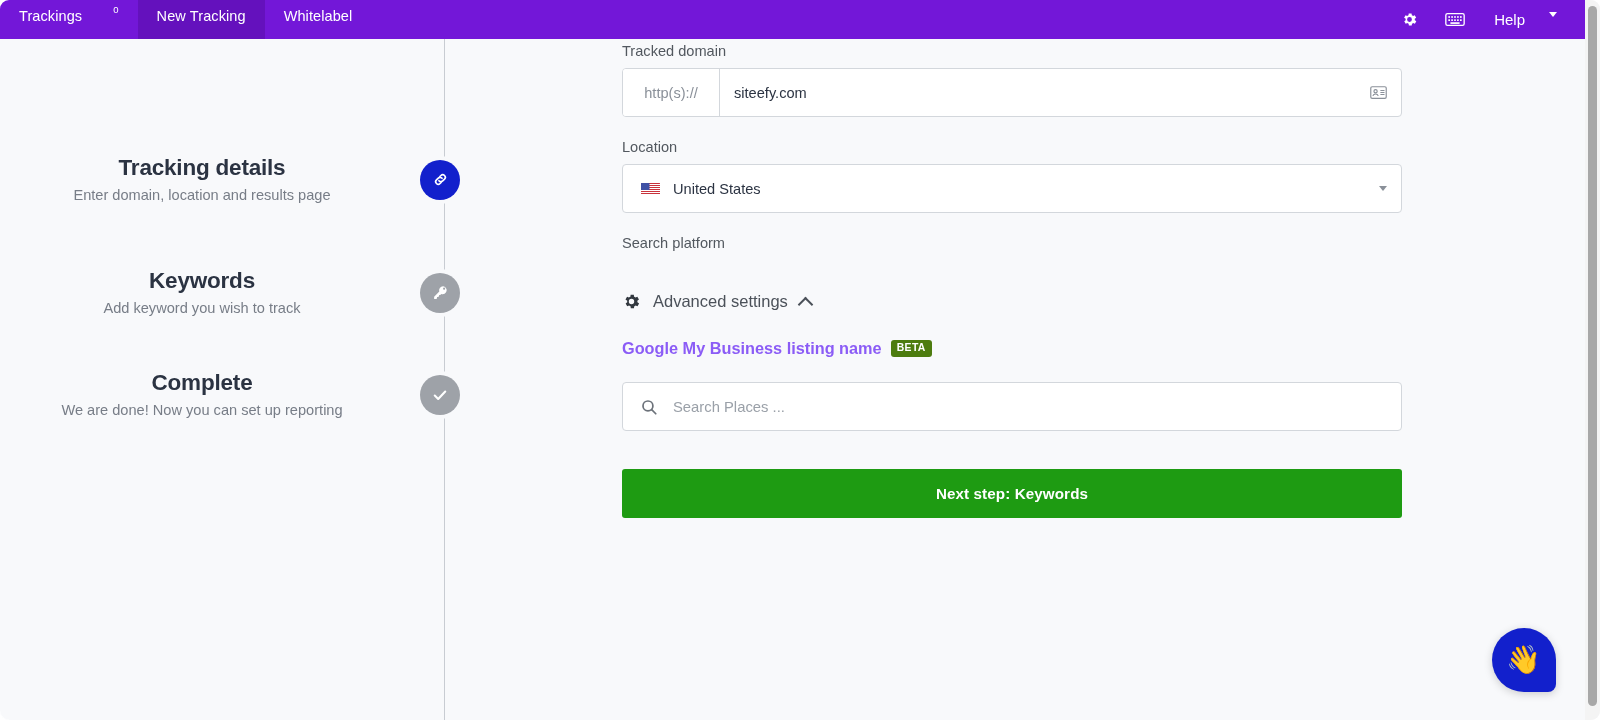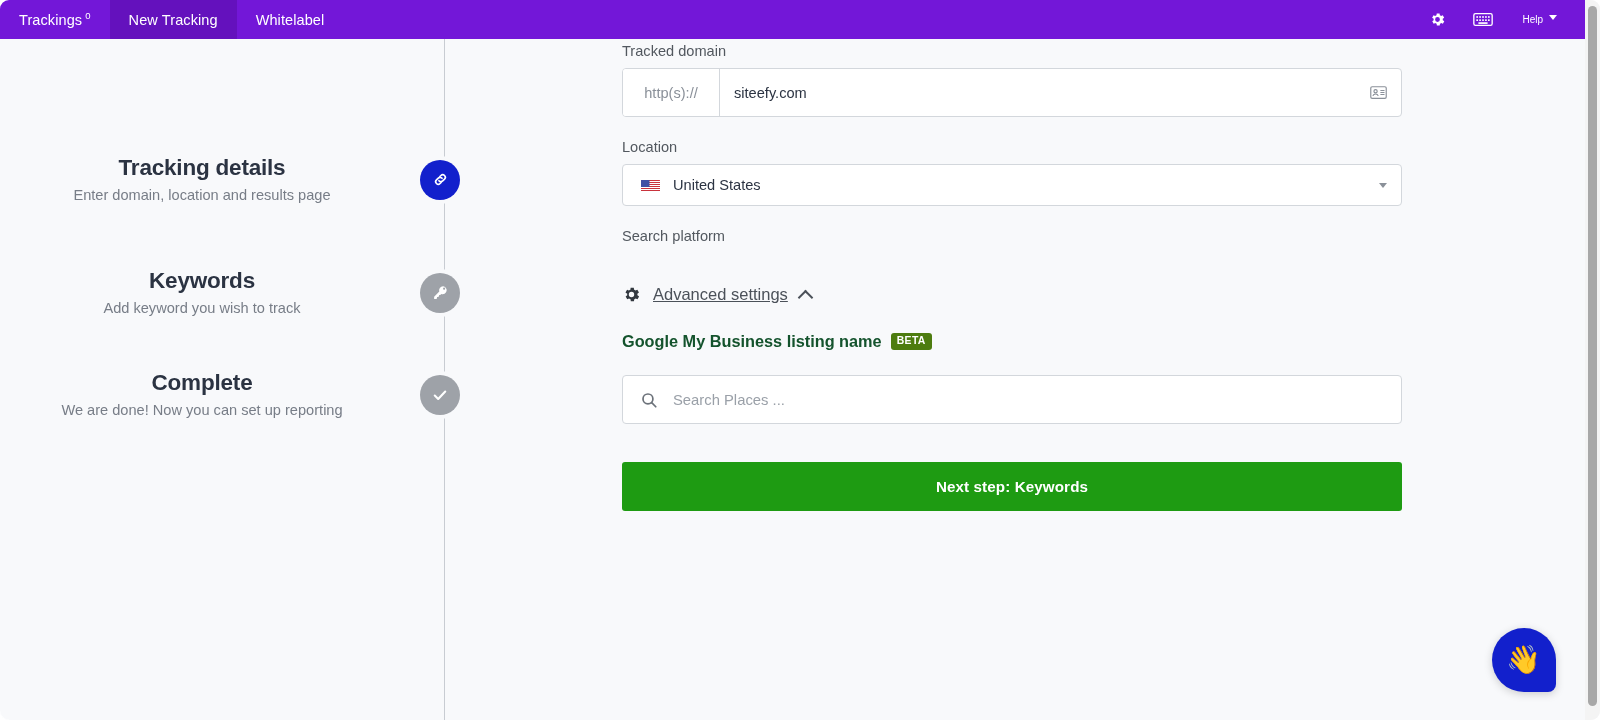--- a/index.html
+++ b/index.html
@@ -30,28 +30,29 @@
     width: 1585px;
     height: 39px;
     background: #7317d8;
     display: flex;
     align-items: stretch;
     z-index: 40;
   }
   .nav-left { display: flex; align-items: stretch; }
   .nav-tab {
     display: flex;
-    align-items: center;
-    padding: 0 19px;
+    align-items: flex-start;
+    padding: 8px 19px;
     color: #ffffff;
     font-size: 14.5px;
     letter-spacing: .1px;
     white-space: nowrap;
     cursor: pointer;
     position: relative;
+    gap: 28px;
   }
   .nav-tab.active { background: #6411bd; }
   .nav-tab .badge-count {
     font-size: 9.5px;
     vertical-align: super;
     margin-left: 3px;
     color: #ffffff;
     position: relative;
     top: -4px;
   }
@@ -67,23 +68,23 @@
     height: 39px;
     display: flex;
     align-items: center;
     justify-content: center;
     cursor: pointer;
     color: #ffffff;
   }
   .nav-help {
     display: flex;
     align-items: flex-start;
-    gap: 6px;
-    color: #ffffff;
-    font-size: 10px;
+    gap: 24px;
+    color: #ffffff;
+    font-size: 15px;
     padding: 0 6px 0 16px;
     cursor: pointer;
   }
   .caret-down {
     display: inline-block;
     width: 0; height: 0;
     border-left: 4.5px solid transparent;
     border-right: 4.5px solid transparent;
     border-top: 5px solid #ffffff;
     position: relative;
@@ -202,21 +203,21 @@
     width: 46px;
     display: flex;
     align-items: center;
     justify-content: center;
     color: #8a9099;
     flex: 0 0 auto;
     cursor: pointer;
   }
 
   .select-row {
-    height: 42px;
+    height: 49px;
     border: 1px solid #d3d7dc;
     border-radius: 4px;
     background: #ffffff;
     display: flex;
     align-items: center;
     padding: 0 14px 0 18px;
     cursor: pointer;
   }
   .flag {
     width: 19px;
@@ -285,40 +286,39 @@
 
   .adv-toggle {
     display: flex;
     align-items: center;
     gap: 12px;
     cursor: pointer;
   }
   .adv-toggle .adv-label {
     font-size: 16.5px;
     color: #4b5159;
-    text-decoration: underline;
   }
   .chev-up {
     width: 11px; height: 11px;
     border-left: 2.1px solid #4b5159;
     border-top: 2.1px solid #4b5159;
     transform: rotate(45deg);
     position: relative;
     top: 3px;
   }
 
   .gmb-head {
     display: flex;
     align-items: center;
     gap: 9px;
   }
   .gmb-title {
     font-size: 16.3px;
     font-weight: bold;
-    color: #14532d;
+    color: #8b5cf6;
   }
   .beta-badge {
     background: #4d7c0f;
     color: #ffffff;
     font-size: 10.4px;
     font-weight: bold;
     letter-spacing: .4px;
     border-radius: 3px;
     padding: 3px 6px 3px 6px;
     line-height: 1;

